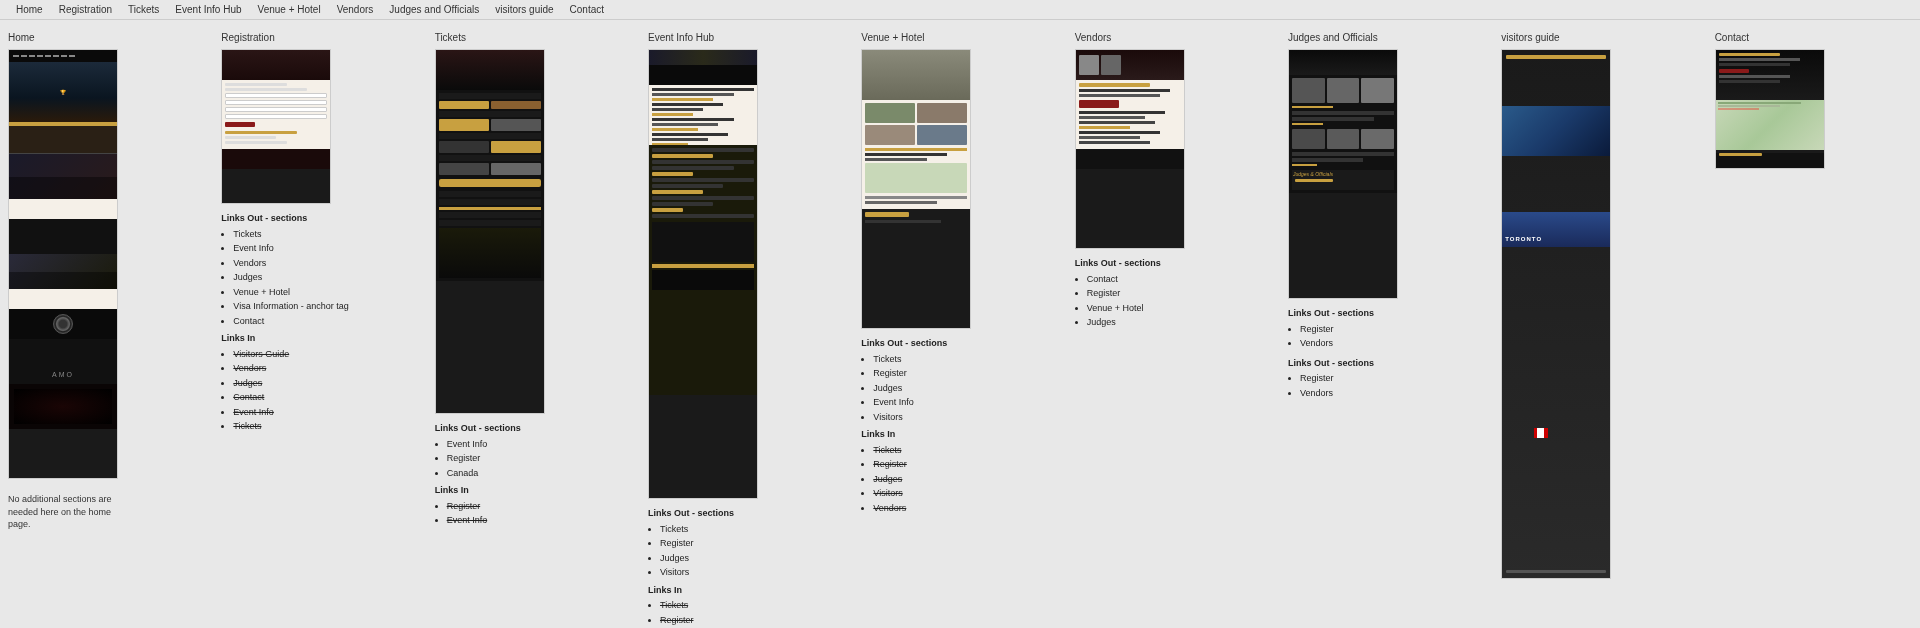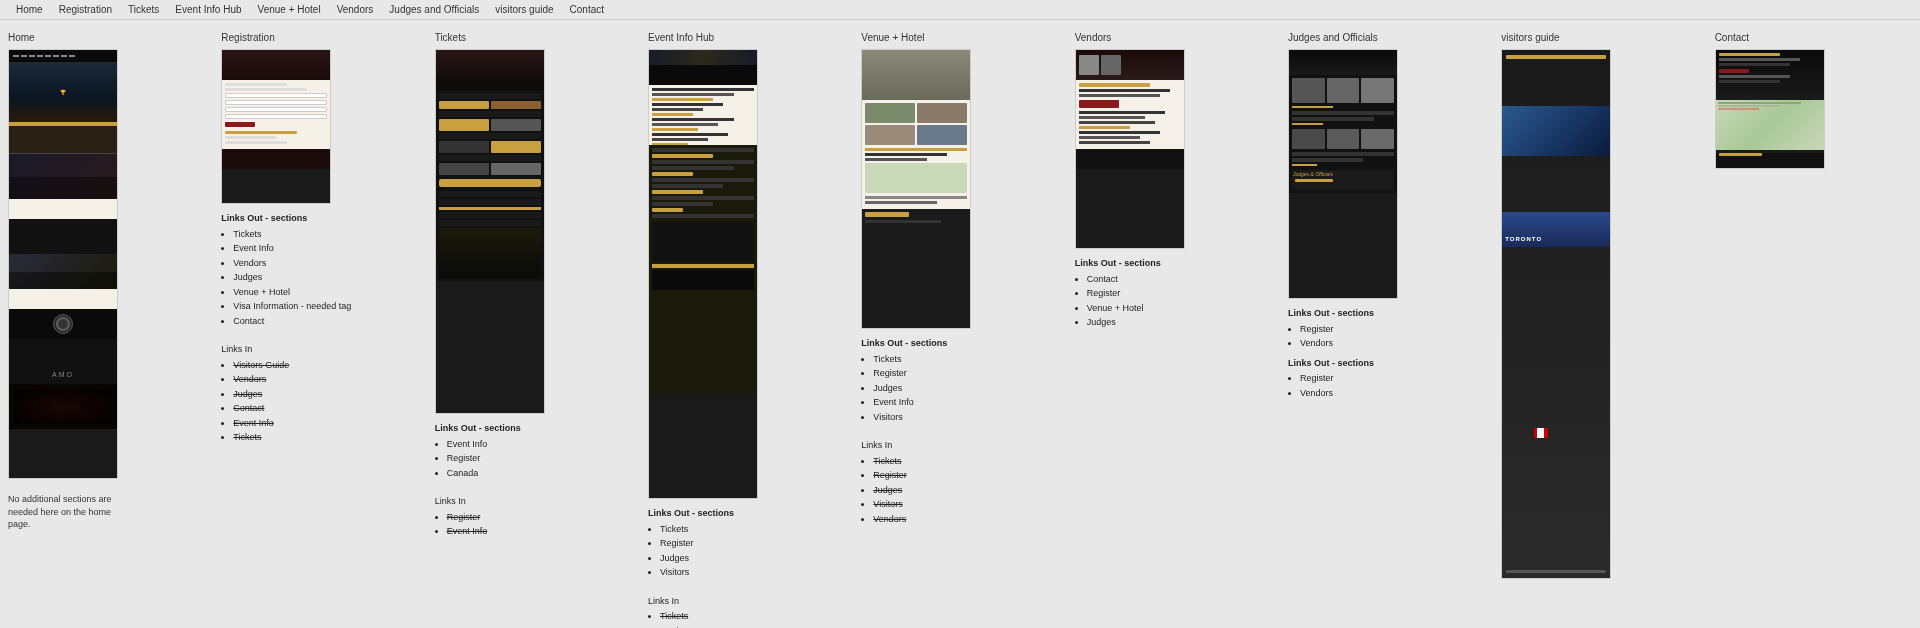--- a/index.html
+++ b/index.html
@@ -437,22 +437,22 @@
       padding-left: 12px;
       margin-bottom: 4px;
     }
     .ann-list li {
       margin-bottom: 1px;
     }
     .ann-strikethrough {
       text-decoration: line-through;
     }
     .ann-links-in {
-      font-weight: normal;
-      margin-top: 15px;
+      font-weight: bold;
+      margin-top: 4px;
       margin-bottom: 2px;
     }
     .note-text {
       font-size: 9px;
       color: #333;
       margin-top: 6px;
       max-width: 110px;
       line-height: 1.4;
     }
     
@@ -546,21 +546,21 @@
       <div class="reg-bottom"></div>
     </div>
     <div class="annotations">
       <div class="ann-section-title">Links Out - sections</div>
       <ul class="ann-list">
         <li>Tickets</li>
         <li>Event Info</li>
         <li>Vendors</li>
         <li>Judges</li>
         <li>Venue + Hotel</li>
-        <li>Visa Information - needed tag</li>
+        <li>Visa Information - anchor tag</li>
         <li>Contact</li>
       </ul>
       <div class="ann-links-in">Links In</div>
       <ul class="ann-list">
         <li><span class="ann-strikethrough">Visitors Guide</span></li>
         <li><span class="ann-strikethrough">Vendors</span></li>
         <li><span class="ann-strikethrough">Judges</span></li>
         <li><span class="ann-strikethrough">Contact</span></li>
         <li><span class="ann-strikethrough">Event Info</span></li>
         <li><span class="ann-strikethrough">Tickets</span></li>

